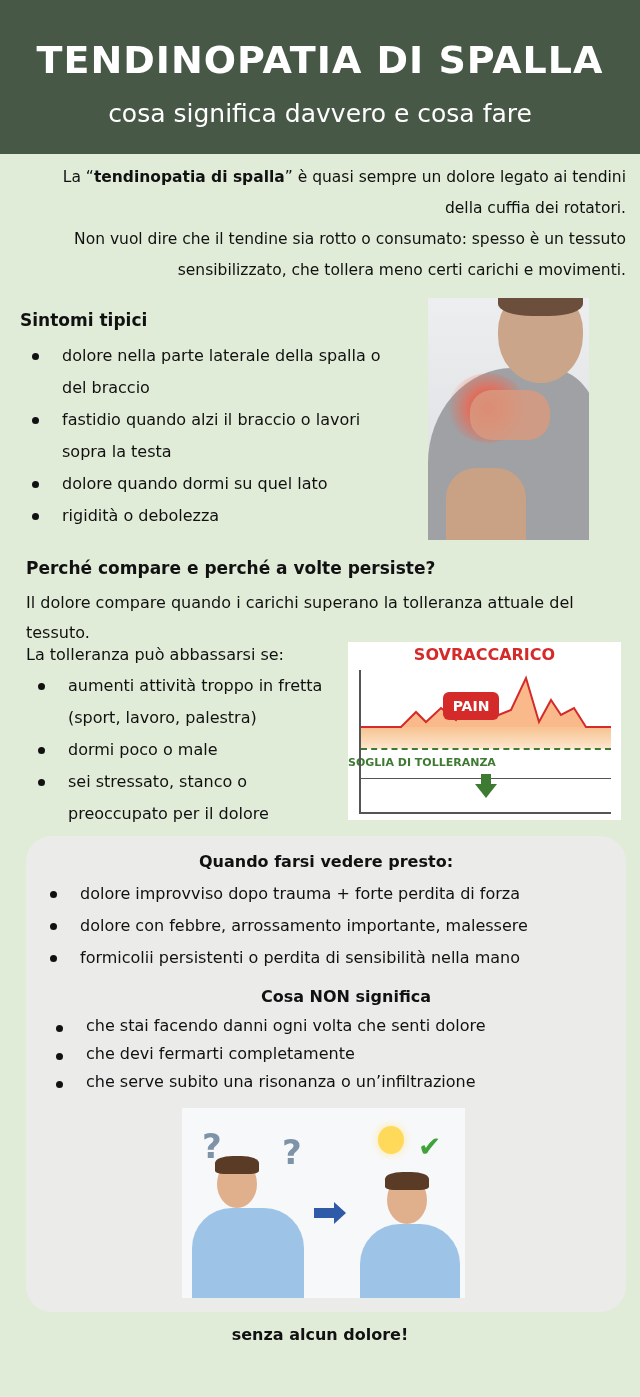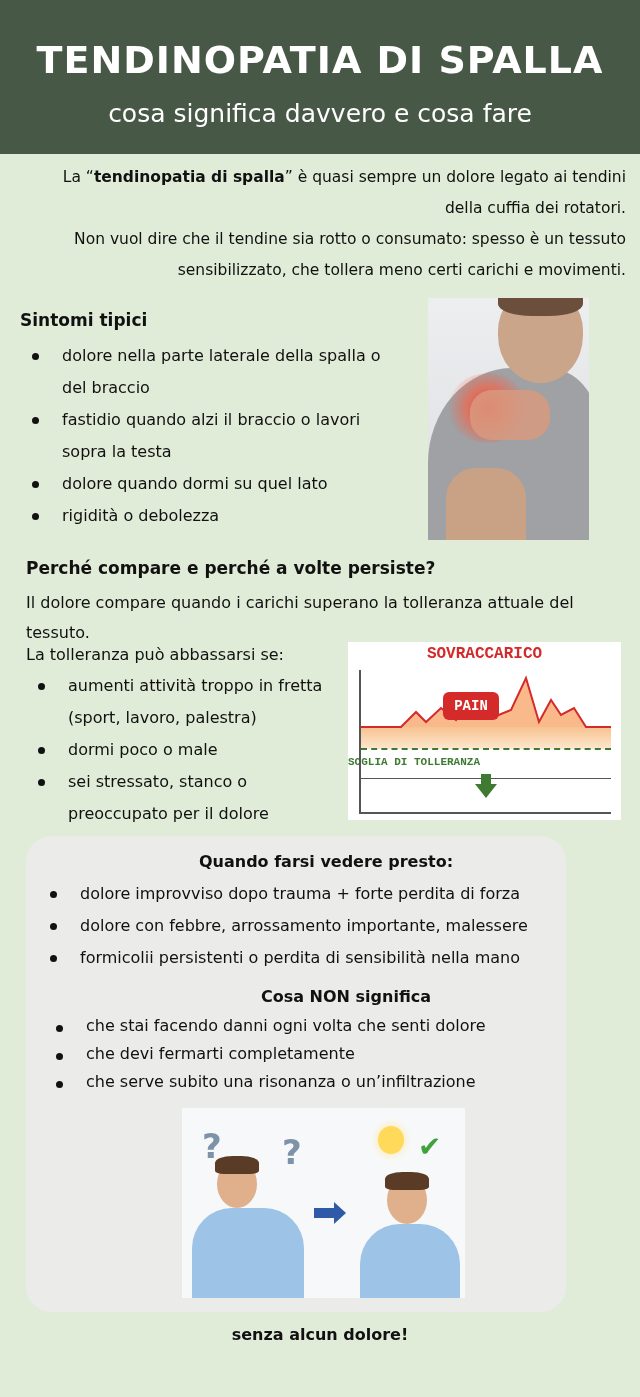--- a/index.html
+++ b/index.html
@@ -48,35 +48,34 @@
   .photo .head { position:absolute; left:70px; top:-10px; width:85px; height:95px; border-radius:45% 45% 50% 50%; background:#caa58a; }
   .photo .hair { position:absolute; left:70px; top:-12px; width:85px; height:30px; border-radius:40%; background:#6b4f3c; }
   .photo .shirt { position:absolute; left:0; top:70px; width:170px; height:190px; border-radius:50% 30% 0 0; background:#9fa1a4; }
   .photo .arm { position:absolute; left:18px; top:170px; width:80px; height:90px; background:#c9a185; border-radius:30px 30px 0 0; }
   .photo .glow { position:absolute; left:20px; top:75px; width:80px; height:70px; border-radius:50%;
     background: radial-gradient(circle, rgba(255,60,40,0.95) 0%, rgba(255,90,60,0.6) 40%, rgba(255,120,90,0) 75%); }
   .photo .hand { position:absolute; left:42px; top:92px; width:80px; height:50px; border-radius:22px; background:#d79a80; opacity:.85; }
   .chart {
     position: absolute; left: 348px; top: 642px; width: 273px; height: 178px;
     background: #fff;
-    font-family: Liberation Mono, monospace;
   }
   .chart .ctitle { position:absolute; left:0; width:273px; top:3px; text-align:center; color:#d42a2a; font-weight:bold; font-size:16px; }
   .chart .axis-y { position:absolute; left:11px; top:28px; width:2px; height:144px; background:#555; }
   .chart .axis-x { position:absolute; left:11px; top:170px; width:252px; height:2px; background:#555; }
   .chart .zone { position:absolute; left:13px; top:85px; width:250px; height:22px; background: linear-gradient(#f7c28f,#fde7cf); }
   .chart .dash { position:absolute; left:13px; top:106px; width:250px; border-top:2px dashed #3f7a33; }
   .chart .line2 { position:absolute; left:13px; top:136px; width:250px; height:1px; background:#555; }
   .chart .soglia { position:absolute; left:0; width:273px; top:114px; text-align:left; color:#3f7a33; font-weight:bold; font-size:11px; }
   .chart .pain { position:absolute; left:95px; top:50px; width:56px; height:28px; background:#d42a2a; color:#fff; font-weight:bold; font-size:14px; text-align:center; line-height:28px; border-radius:6px; }
   .chart .arrow { position:absolute; left:127px; top:142px; width:0; height:0; border-left:11px solid transparent; border-right:11px solid transparent; border-top:14px solid #3f7a33; }
   .chart .arrow-stem { position:absolute; left:133px; top:132px; width:10px; height:11px; background:#3f7a33; }
   .chart svg { position:absolute; left:13px; top:28px; }
   .card {
-    position: absolute; left: 26px; top: 836px; width: 540px; height: 476px;
+    position: absolute; left: 26px; top: 836px; width: 600px; height: 476px;
     background: #ebebea; border-radius: 26px;
   }
   .card .h3 { position:absolute; left:0; width:600px; text-align:center; font-weight:bold; font-size:16px; }
   .illus {
     position: absolute; left: 182px; top: 1108px; width: 283px; height: 190px;
     background: #f7f8fa; overflow: hidden;
   }
   .illus .q { position:absolute; font-size:34px; font-weight:bold; color:#7f93a8; }
   .illus .p1head { position:absolute; left:35px; top:52px; width:40px; height:48px; border-radius:50%; background:#e0b08d; }
   .illus .p1hair { position:absolute; left:33px; top:48px; width:44px; height:18px; border-radius:40% 40% 20% 20%; background:#5a3b26; }

